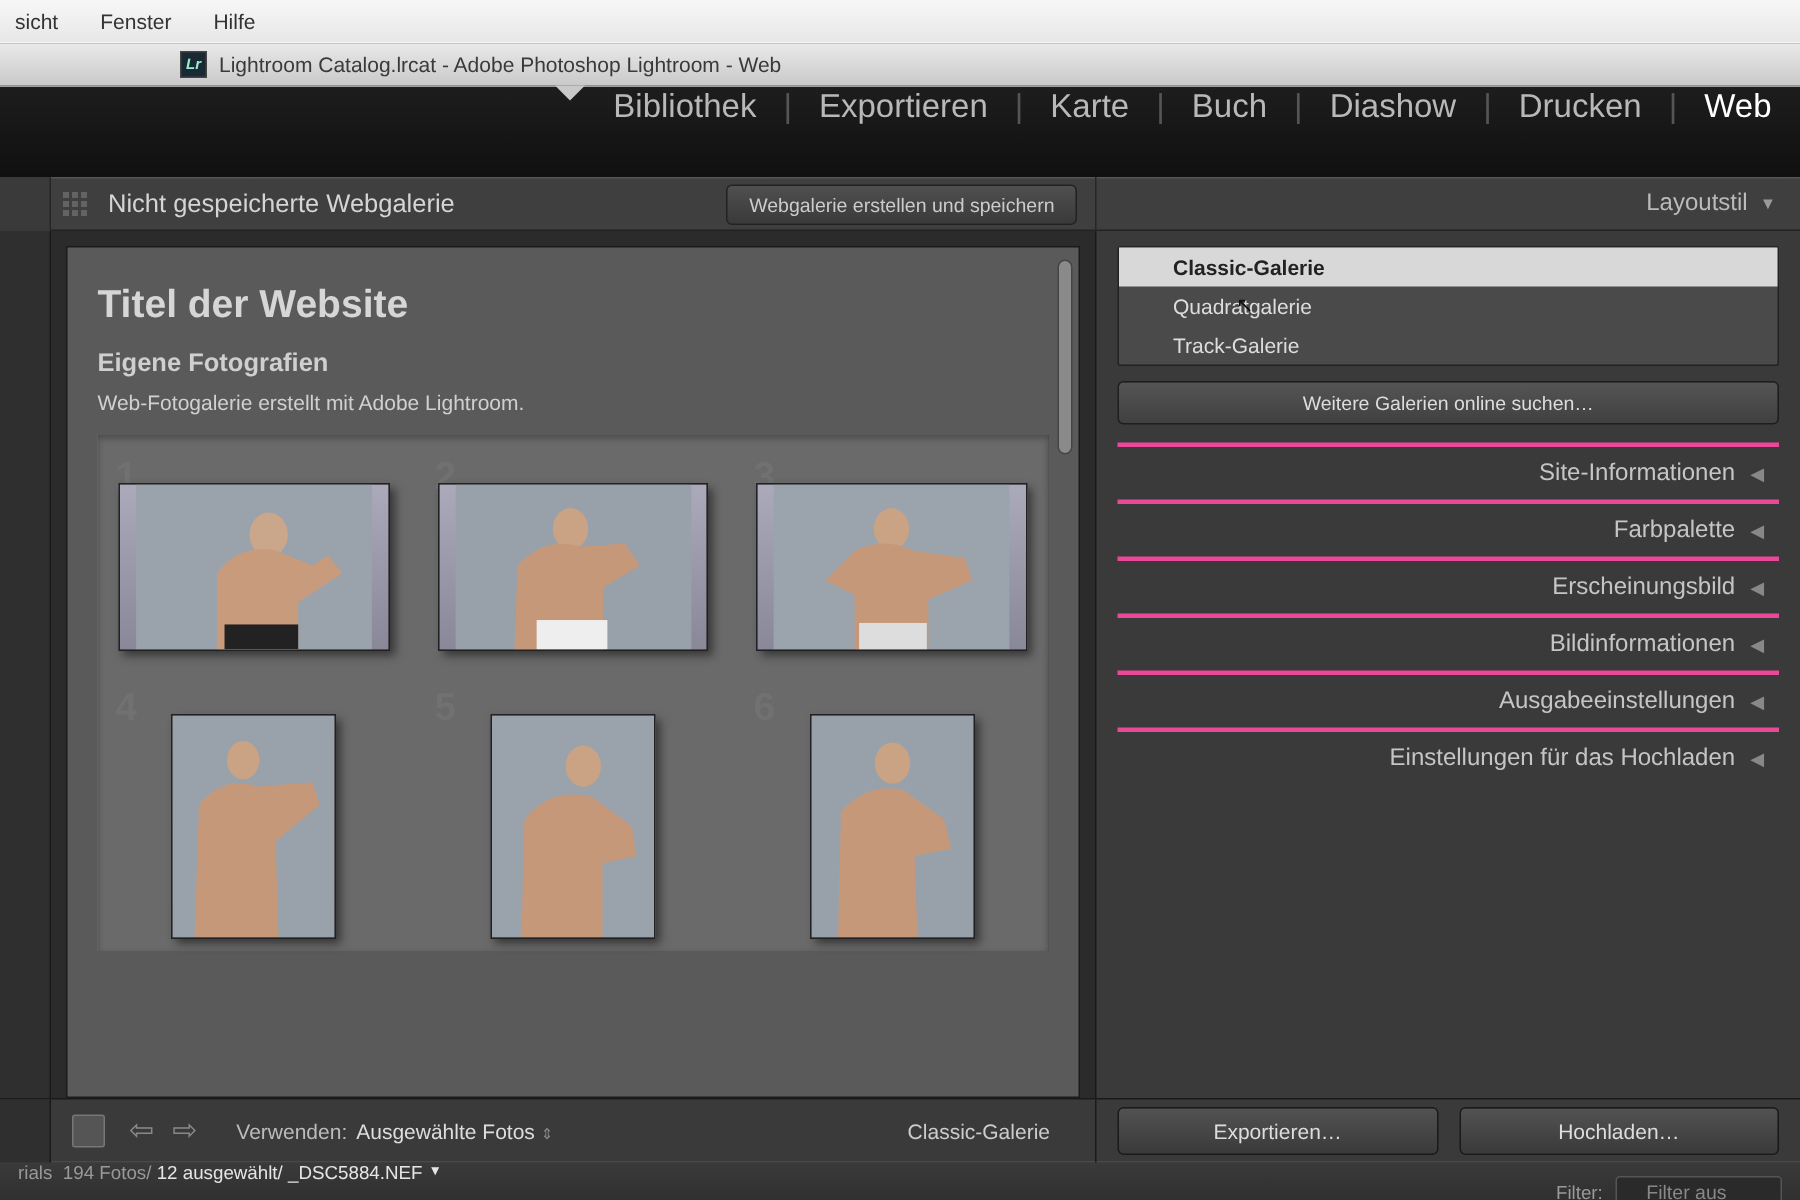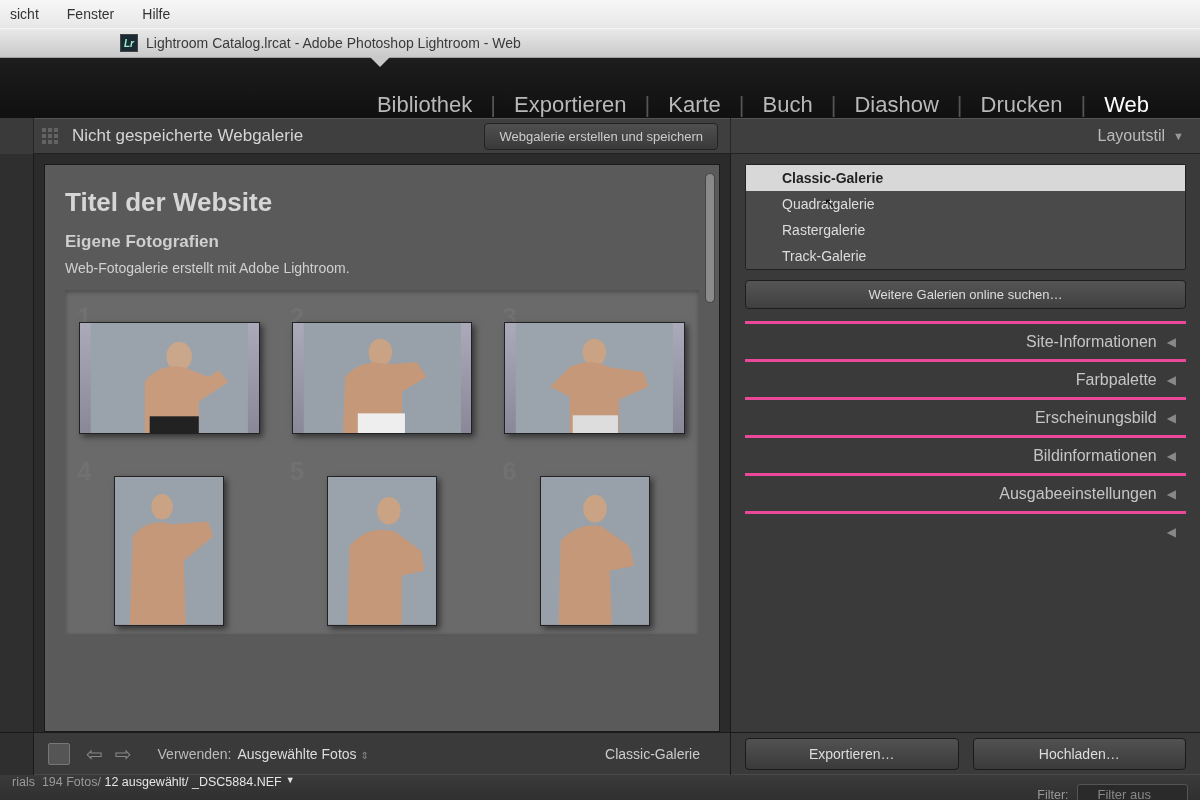--- a/index.html
+++ b/index.html
@@ -5,21 +5,21 @@
   * { box-sizing: border-box; margin: 0; padding: 0; font-family: "Lucida Grande","Segoe UI",Arial,sans-serif; }
   body { width:1200px; height:800px; background:#3a3a3a; overflow:hidden; color:#ccc; }
   
   .mac-menu { height:28px; background:linear-gradient(#f7f7f7,#e7e7e7); color:#333; display:flex; align-items:center; padding:0 10px; font-size:14px; gap:28px; }
   
   .title-bar { height:30px; background:linear-gradient(#e9e9e9,#c9c9c9); border-top:1px solid #f5f5f5; border-bottom:1px solid #a0a0a0; display:flex; align-items:center; padding-left:120px; font-size:14px; color:#3a3a3a; gap:8px; }
   .lr-icon { width:18px; height:18px; background:#1a2a35; display:inline-flex; align-items:center; justify-content:center; font-size:10px; color:#9ec; font-weight:bold; border:1px solid #444;font-style:italic;}
   
   .app { position:relative; height:742px; background:#2b2b2b; }
   .top-triangle { position:absolute; top:-1px; left:370px; width:0;height:0;border-left:10px solid transparent;border-right:10px solid transparent;border-top:10px solid #c9c9c9; z-index:5;}
-  .module-bar { height:60px; background:linear-gradient(#1d1d1d,#101010); display:flex; justify-content:flex-end; align-items:flex-end; padding-right:33px; font-size:22px; color:#b8b8b8; }
+  .module-bar { height:60px; background:linear-gradient(#1d1d1d,#101010); display:flex; justify-content:flex-end; align-items:flex-start; padding-right:1px; font-size:22px; color:#b8b8b8; }
   .module-bar span { padding:0 18px; cursor:pointer; }
   .module-bar .sep { color:#555; padding:0; }
   .module-bar .active { color:#fff; }
   
   .tool-row { height:36px; background:#3f3f3f; display:flex; align-items:center; border-top:1px solid #555; border-bottom:1px solid #222; }
   .left-pad { width:34px; height:36px; border-right:1px solid #262626; background:#3a3a3a; }
   .grid-icon { width:32px; height:36px; display:flex; align-items:center; justify-content:center; }
   .grid-icon svg { opacity:.5; }
   .tool-title { font-size:17px; color:#d5d5d5; padding-left:6px; flex:0 0 auto; }
   .tool-btn { margin-left:auto; margin-right:12px; background:linear-gradient(#4f4f4f,#3a3a3a); border:1px solid #222; color:#ccc; font-size:13px; padding:5px 14px; border-radius:4px; cursor:pointer;}
@@ -197,21 +197,20 @@
               </div>
             </div>
         </div>
       </div>
     </div>
 
     <div class="right-panel">
       <div class="style-list" style="position:relative;">
         <div class="style-item selected">Classic-Galerie</div>
         <div class="style-item">Quadratgalerie</div>
-        <div class="style-item">Rastergalerie</div>
         <div class="style-item">Track-Galerie</div>
         <span class="cursor-img">↖</span>
       </div>
       <div class="more-btn">Weitere Galerien online suchen…</div>
       <div class="panel-sec">
           <span>Site-Informationen</span>
           <span class="tri">◀</span>
         </div>
       <div class="panel-sec">
           <span>Farbpalette</span>
@@ -223,20 +222,21 @@
         </div>
       <div class="panel-sec">
           <span>Bildinformationen</span>
           <span class="tri">◀</span>
         </div>
       <div class="panel-sec">
           <span>Ausgabeeinstellungen</span>
           <span class="tri">◀</span>
         </div>
       <div class="panel-sec">
+          <span>Einstellungen für das Hochladen</span>
           <span class="tri">◀</span>
         </div>
     </div>
   </div>
 
   <div class="bottom">
     <div class="left-gutter"></div>
     <div class="sel-box"></div>
     <span class="arrow">⇦</span>
     <span class="arrow">⇨</span>

